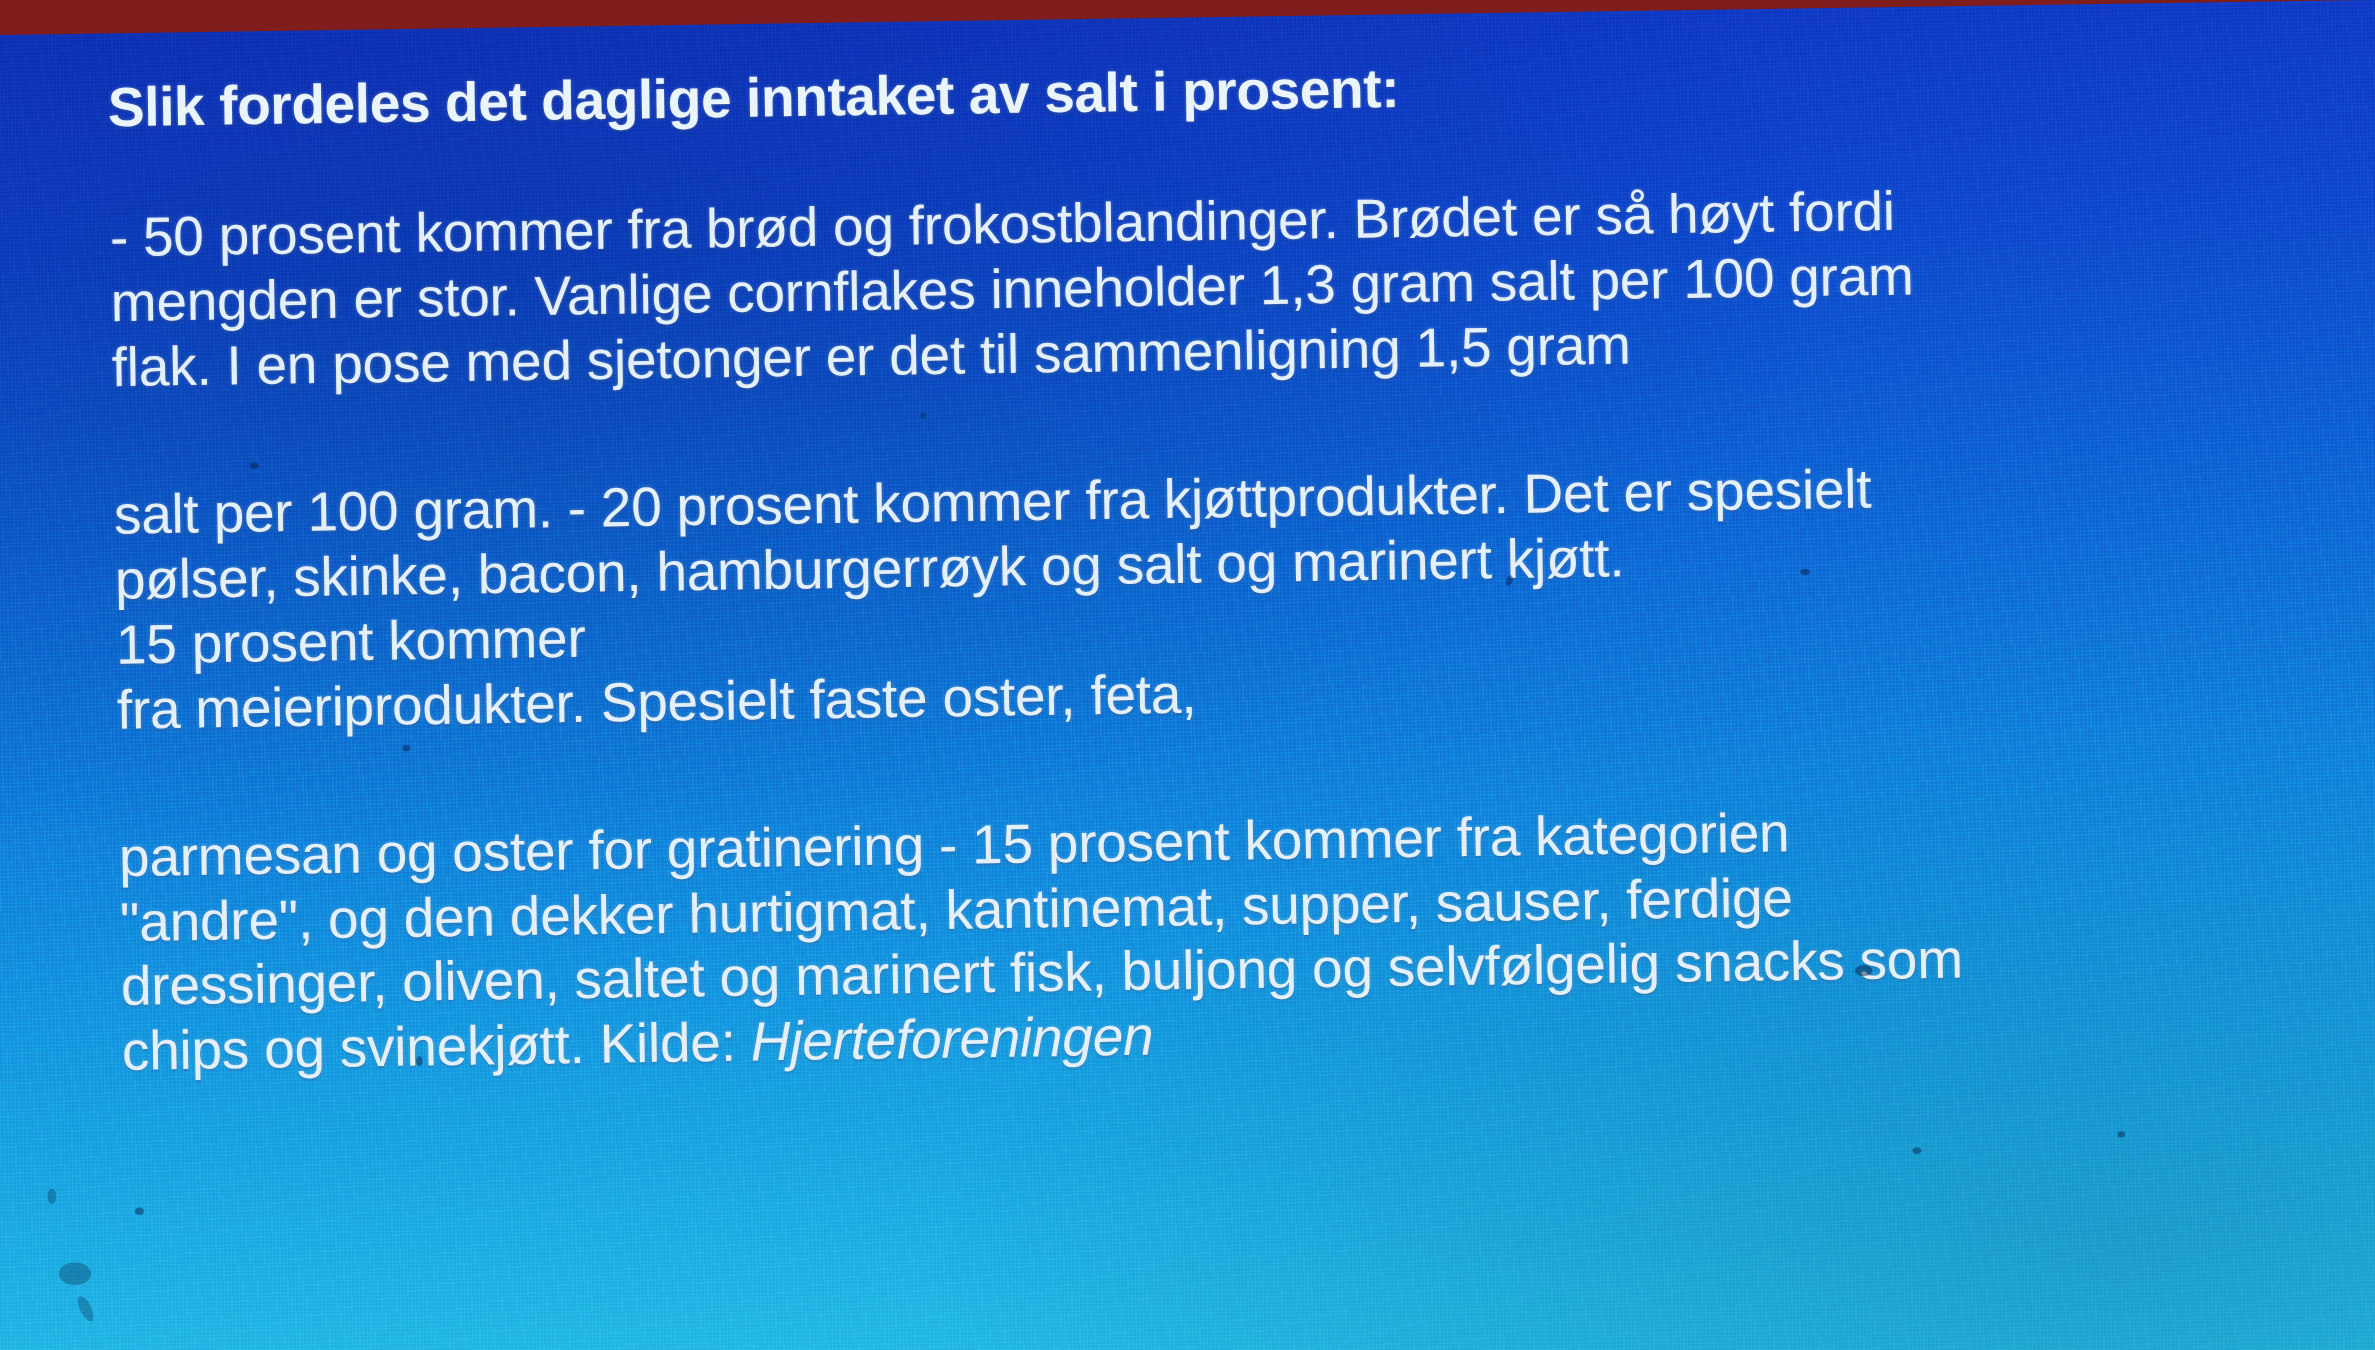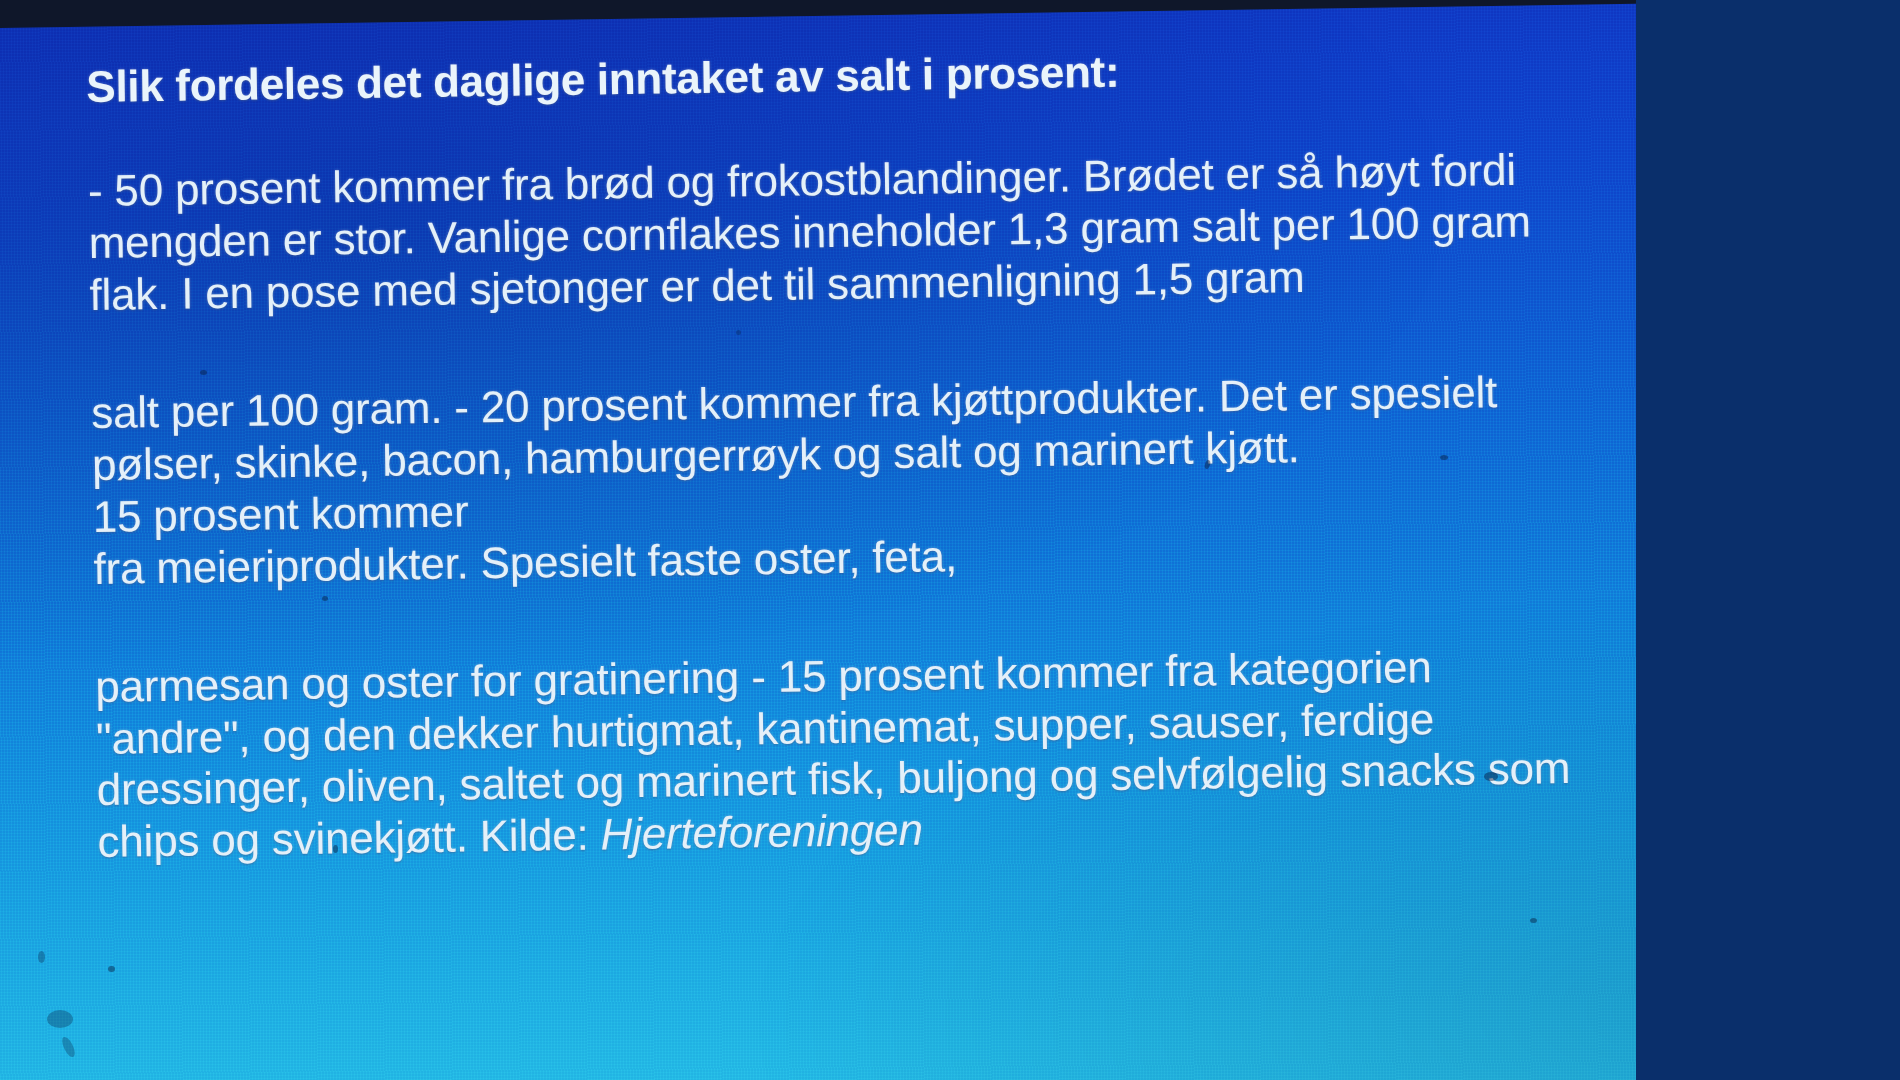--- a/index.html
+++ b/index.html
@@ -3,24 +3,24 @@
 <meta charset="utf-8">
 <title>Slide</title>
 <style>
   html, body {
     margin: 0;
     padding: 0;
     background: #0a2f6b;
   }
   #screenshot {
     position: relative;
-    width: 1636px;
+    width: 1900px;
     height: 1080px;
     overflow: hidden;
-    background: #0f172a;
+    background: #7f1d1d;
     font-family: "Liberation Sans", sans-serif;
   }
 
   
   .screen-panel {
     position: absolute;
     left: -26px;
     top: 14px;
     width: 1960px;
     height: 1094px;

